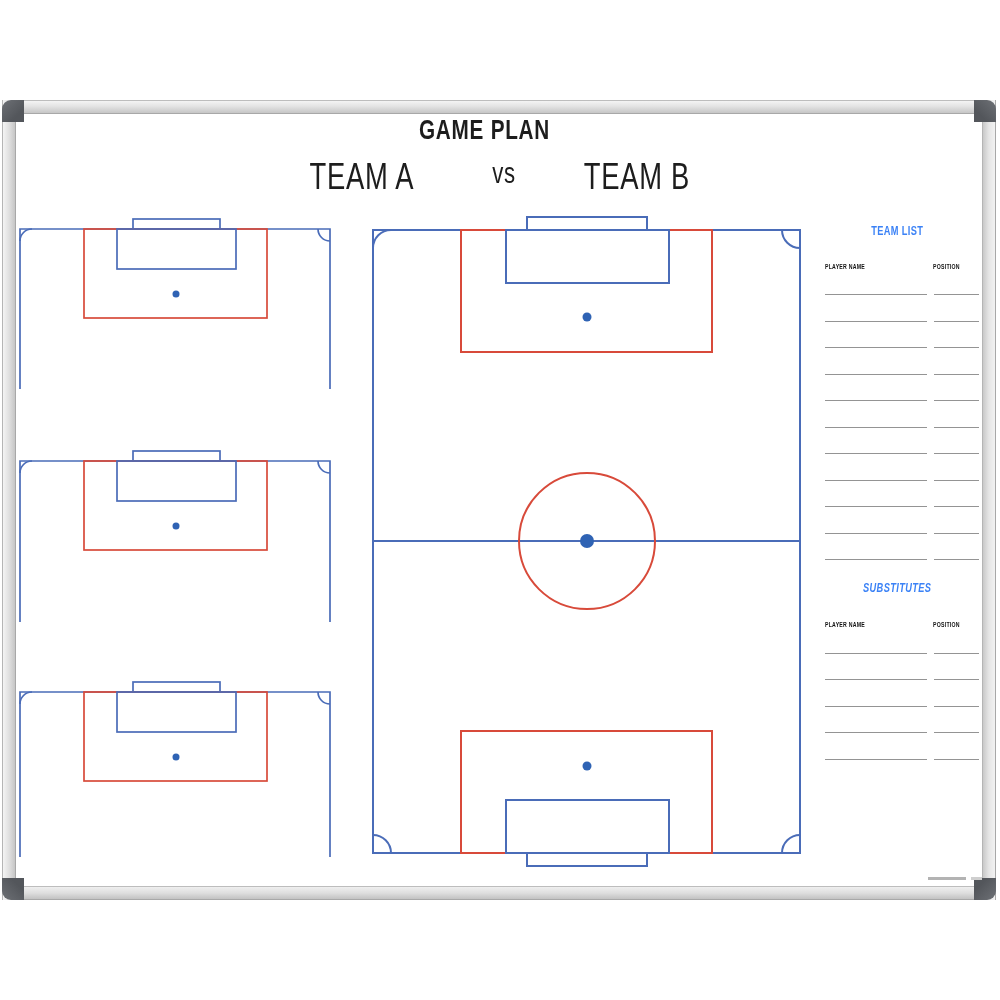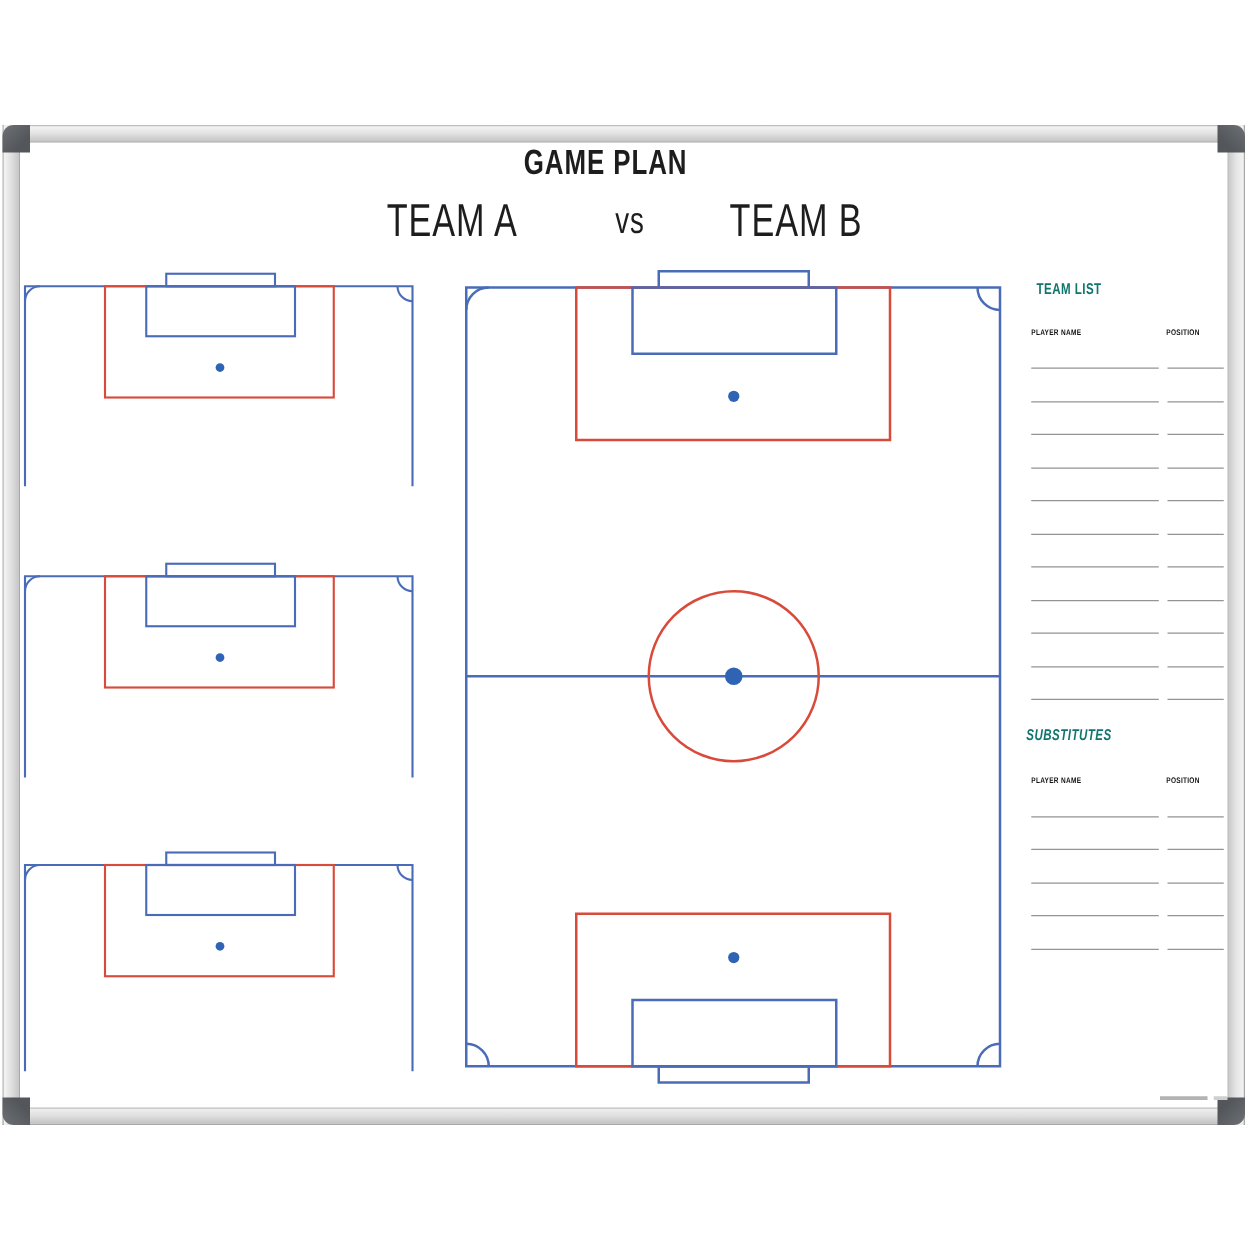--- a/index.html
+++ b/index.html
@@ -27,27 +27,27 @@
 
   
   .logo-box{position:absolute;left:21px;top:122px;width:172px;height:68px;
     border:1.5px solid #c6c6c6;box-sizing:border-box;display:flex;align-items:center;justify-content:center;}
   .logo-text{font-size:36px;font-weight:400;color:var(--c-logo_text);letter-spacing:3px;white-space:nowrap;}
   .cond{display:inline-block;transform:scaleX(0.74);transform-origin:center center;white-space:nowrap;}
   .cond-l{display:inline-block;transform:scaleX(0.8);transform-origin:left center;white-space:nowrap;}
   .main-title{position:absolute;left:284px;top:114px;width:400px;text-align:center;
     font-size:28px;font-weight:700;color:var(--c-title_text);letter-spacing:1px;}
   .teams-row{position:absolute;left:255px;top:156px;width:490px;display:flex;
-    align-items:center;justify-content:center;font-size:37px;font-weight:400;
+    align-items:flex-start;justify-content:center;font-size:37px;font-weight:400;
     color:var(--c-title_text);letter-spacing:1px;}
   .vs-word{font-size:30px;margin:0 45px 0 55px;}
 
   
-  .panel-title{position:absolute;left:770px;width:170px;text-align:center;
-    font-size:12.5px;font-weight:700;color:#0f766e;letter-spacing:0.5px;}
+  .panel-title{position:absolute;left:812px;width:170px;text-align:center;
+    font-size:12.5px;font-weight:700;color:#3b82f6;letter-spacing:0.5px;}
   .col-head{position:absolute;font-size:6.5px;font-weight:700;color:#111;letter-spacing:0.3px;}
   .rows{position:absolute;left:825px;width:154px;display:flex;flex-direction:column;}
   .write-row{position:relative;height:26.5px;}
   .wline{position:absolute;bottom:0;height:0;border-bottom:1.6px solid var(--c-write_line);}
   .wline-name{left:0;width:102px;}
   .wline-pos{left:109px;width:45px;}
 
   
   svg.pitch-layer{position:absolute;left:0;top:0;pointer-events:none;}
   .ln-b{stroke:var(--c-line_blue);fill:none;}

